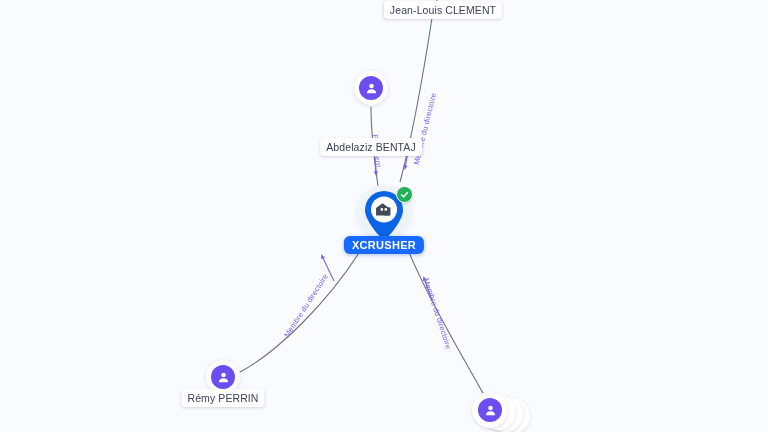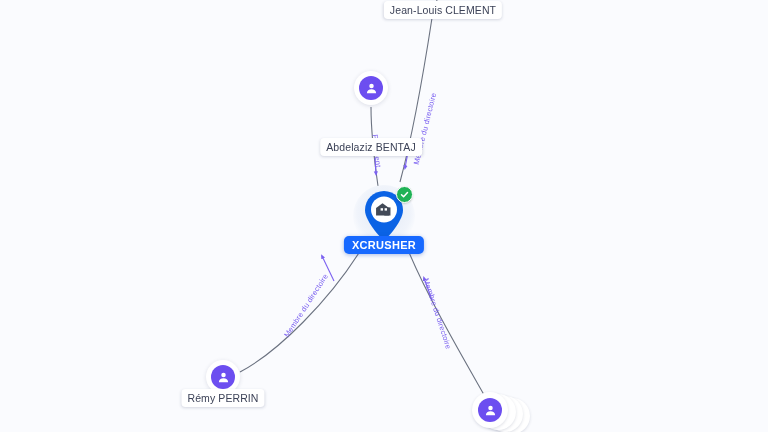--- a/index.html
+++ b/index.html
@@ -184,13 +184,13 @@
         <rect x="22.6" y="19.2" width="2.4" height="2.4"></rect>
       </g>
     </svg>
   </div>
   <div class="badge">
     <svg width="9" height="9" viewBox="0 0 24 24" fill="none" stroke="#ffffff" stroke-width="4" stroke-linecap="round" stroke-linejoin="round">
       <path d="M4 12.5 L9.5 18 L20 6.5"></path>
     </svg>
   </div>
 </div>
-<div class="node-label company" style="left:384px;top:236px;">XCRUSHER</div>
+<div class="node-label company" style="left:384px;top:236px;border-radius:6px;">XCRUSHER</div>
 
 </body></html>

